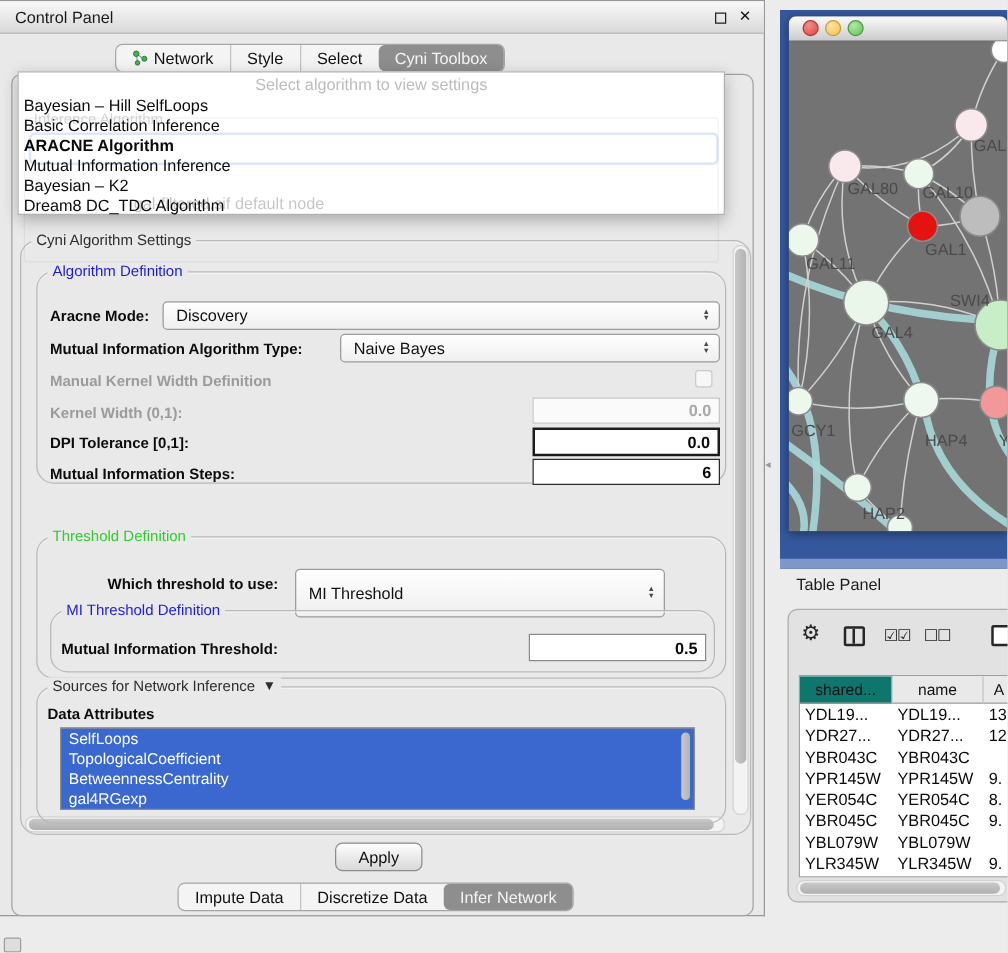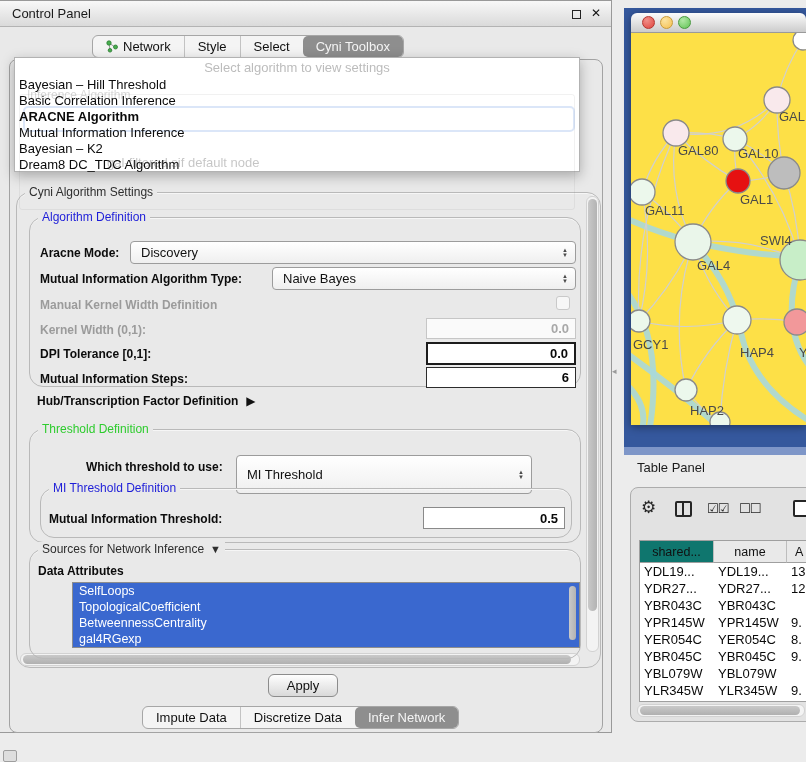--- a/index.html
+++ b/index.html
@@ -52,32 +52,32 @@
   .tinput:disabled { background:#fafafa; color:#a8a8a8; border:1px solid #c6c6c6; }
   .checkbox { position:absolute; width:14px; height:14px; border:1px solid #c9c9c9; border-radius:3px; background:#f7f7f7; }
 
   
   .sb-track-v { position:absolute; background:#f3f3f3; border:1px solid #d2d2d2; border-radius:6px; }
   .sb-track-h { position:absolute; background:#f3f3f3; border:1px solid #d2d2d2; border-radius:6px; }
   .sb-thumb { position:absolute; background:linear-gradient(90deg,#c9c9c9,#b3b3b3); border-radius:5px; }
   .sb-thumb-h { position:absolute; background:linear-gradient(#c9c9c9,#b0b0b0); border-radius:5px; }
 
   
-  #attr-list { position:absolute; background:#3a68cf; border:1px solid #8d8d8d; overflow:hidden;margin-left:24px; }
+  #attr-list { position:absolute; background:#3a68cf; border:1px solid #8d8d8d; overflow:hidden; }
   .attr-item { height:16px; line-height:16px; font-size:12.5px; color:#fff; padding-left:6px; white-space:nowrap; }
 
   #apply-btn { left:268px; top:674px; width:70px; height:23px; border:1px solid #8c8c8c; border-radius:6px; background:linear-gradient(#fefefe,#d9d9d9); font-size:13px; color:#111; display:flex; align-items:center; justify-content:center; }
 
   
   #desktop { left:624px; top:8px; width:182px; height:447px; background:#35589d; }
   #desktop-fade { left:624px; top:447px; width:182px; height:8px; background:#7e96c8; }
   #net-window { left:631px; top:13px; width:175px; height:412px; border-radius:6px 6px 0 0; overflow:hidden; box-shadow:0 2px 8px rgba(0,0,0,.4); }
   #net-titlebar { left:0; top:0; right:0; height:20px; background:linear-gradient(#fbfbfb,#cccccc); border-bottom:1px solid #9a9a9a; }
   .tl { position:absolute; top:3px; width:13px; height:13px; border-radius:50%; }
-  #net-canvas { left:0; top:20px; width:175px; height:392px; background:#fde047; }
+  #net-canvas { left:0; top:20px; width:175px; height:392px; background:#737373; }
 
   
   #tp-title { left:637px; top:460px; font-size:13px; color:#1c1c1c; }
   #tp-panel { left:630px; top:487px; width:180px; height:235px; background:#e2e2e2; border:1px solid #acacac; border-radius:8px 0 0 8px; }
   .tool-ic { position:absolute; color:#262626; }
   #ic-gear { left:10px; top:9px; font-size:17px; }
   #ic-cols { left:44px; top:13px; width:17px; height:16px; border:2px solid #262626; border-radius:2px; }
   #ic-cols::after { content:""; position:absolute; left:5px; top:0; bottom:0; width:2px; background:#262626; }
   #ic-checks { left:76px; top:13px; font-size:13px; letter-spacing:-1px; }
   #ic-unchecks { left:108px; top:13px; font-size:13px; letter-spacing:-1px; }
@@ -131,21 +131,21 @@
   <div class="abs" id="main-panel"></div>
 </div>
 
 <div class="abs" id="algo-popup">
   <div class="abs ghost" id="ghost-group"></div>
   <div class="abs ghost" id="ghost-legend">Inference Algorithm</div>
   <div class="abs ghost" id="ghost-combo"></div>
   <div class="abs ghost" id="ghost-value">gal-filtered.sif default node</div>
 
   <div class="abs" id="popup-prompt">Select algorithm to view settings</div>
-  <div class="abs popup-item" style="top:19px;">Bayesian – Hill Threshold</div>
+  <div class="abs popup-item" style="top:19px;">Bayesian – Hill SelfLoops</div>
   <div class="abs popup-item" style="top:35px;">Basic Correlation Inference</div>
   <div class="abs popup-item bold" style="top:51px;">ARACNE Algorithm</div>
   <div class="abs popup-item" style="top:67px;">Mutual Information Inference</div>
   <div class="abs popup-item" style="top:83px;">Bayesian – K2</div>
   <div class="abs popup-item" style="top:99px;">Dream8 DC_TDC Algorithm</div>
 </div>
 
 <div class="fieldset" style="left:16px;top:192px;width:585px;height:476px;">
   <span class="legend">Cyni Algorithm Settings</span>
 
@@ -178,24 +178,20 @@
     <span class="lbl disabled" style="left:10px;top:105px;">Kernel Width (0,1):</span>
     <input class="tinput" style="left: 396px; top: 100px; width: 150px; height: 21px;" disabled="" value="0.0">
 
     <span class="lbl" style="left:10px;top:129px;">DPI Tolerance [0,1]:</span>
     <input class="tinput heavy" style="left: 396px; top: 124px; width: 150px; height: 23px;" value="0.0">
 
     <span class="lbl" style="left:10px;top:154px;">Mutual Information Steps:</span>
     <input class="tinput mid" style="left: 396px; top: 149px; width: 150px; height: 21px;" value="6">
   </div>
 
-  <div class="abs" style="left:20px;top:201px;display:flex;align-items:center;gap:8px;">
-    <span style="font-size:12px;font-weight:bold;color:#0c0c0c;">Hub/Transcription Factor Definition</span>
-    <span style="font-size:12px;color:#111;">▶</span>
-  </div>
 
   <div class="fieldset" style="left:12px;top:236px;width:552px;height:114px;">
     <span class="legend green">Threshold Definition</span>
 
     <span class="lbl" style="left:56px;top:30px;">Which threshold to use:</span>
     <div class="combo" style="left:206px;top:25px;width:296px;height:39px;">
       <span>MI Threshold</span>
       <span class="stepper">▲<br>▼</span>
     </div>
 

